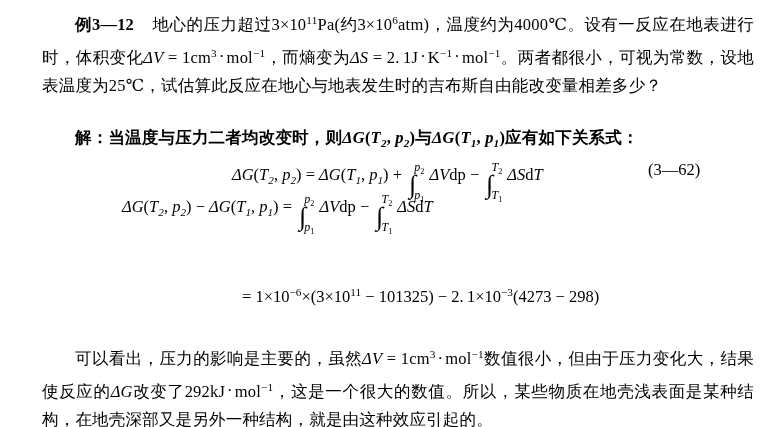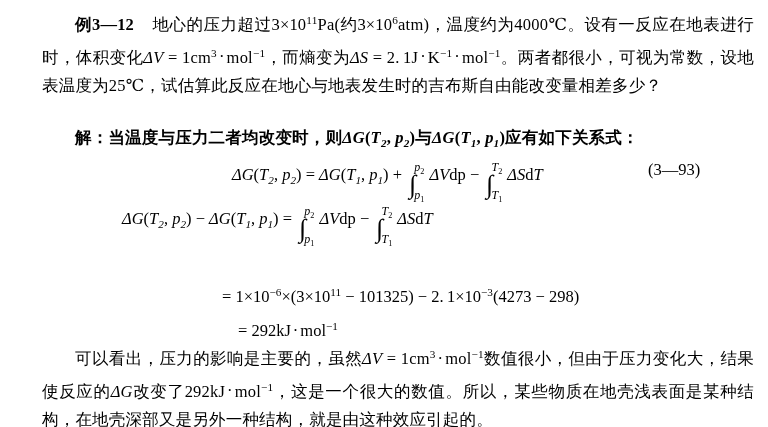--- a/index.html
+++ b/index.html
@@ -88,23 +88,23 @@
     position: absolute;
     font-size: 16.5px;
   }
 
   
   #p1 { left: 42px; top: 6px; width: 712px; }
   #p2 { left: 42px; top: 123px; width: 712px; font-weight: bold; }
   #eq1 { left: 232px; top: 160px; }
   #eq1no { left: 648px; top: 160px; }
   #lead3 { left: 8px; top: 204px; }
-  #eq2 { left: 122px; top: 204px; }
+  #eq2 { left: 122px; top: 192px; }
   #eq3 { left: 238px; top: 243px; }
-  #eq4 { left: 222px; top: 277px; }
+  #eq4 { left: 242px; top: 277px; }
   #eq5 { left: 238px; top: 311px; }
   #p3 { left: 42px; top: 340px; width: 712px; }
 </style>
 </head>
 <body>
 
 <div class="page">
 
   <div class="block para indent2" id="p1">
     <span><b>例3—12</b></span>&nbsp;&nbsp;&nbsp;&nbsp;地心的压力超过3<span class="up">×</span>10<sup>11</sup>Pa(约3<span class="up">×</span>10<sup>6</sup>atm)，温度约为4000℃。设有一反应在地表进行时，体积变化<span class="it">ΔV</span>&nbsp;=&nbsp;1cm<sup>3</sup><span class="dot">·</span>mol<sup>−1</sup>，而熵变为<span class="it">ΔS</span>&nbsp;=&nbsp;2. 1J<span class="dot">·</span>K<sup>−1</sup><span class="dot">·</span>mol<sup>−1</sup>。两者都很小，可视为常数，设地表温度为25℃，试估算此反应在地心与地表发生时的吉布斯自由能改变量相差多少？
@@ -114,37 +114,34 @@
     <span>解：</span>当温度与压力二者均改变时，则<span class="it">ΔG</span>(<span class="it">T</span><sub>2</sub>,&nbsp;<span class="it">p</span><sub>2</sub>)与<span class="it">ΔG</span>(<span class="it">T</span><sub>1</sub>,&nbsp;<span class="it">p</span><sub>1</sub>)应有如下关系式：
   </div>
 
   <div class="block eqline" id="eq1">
     <span class="it">ΔG</span>(<span class="it">T</span><sub>2</sub>,&nbsp;<span class="it">p</span><sub>2</sub>) = <span class="it">ΔG</span>(<span class="it">T</span><sub>1</sub>,&nbsp;<span class="it">p</span><sub>1</sub>) +
     <span class="intg"><span class="intsym">∫</span><span class="intlim"><span class="hi">p<sub class="up">2</sub></span><span class="lo">p<sub class="up">1</sub></span></span></span>
     <span class="it">ΔV</span><span class="up">dp</span> −
     <span class="intg"><span class="intsym">∫</span><span class="intlim"><span class="hi">T<sub class="up">2</sub></span><span class="lo">T<sub class="up">1</sub></span></span></span>
     <span class="it">ΔS</span><span class="up">d</span><span class="it">T</span>
   </div>
-  <div class="eqno" id="eq1no">(3—93)</div>
+  <div class="eqno" id="eq1no">(3—62)</div>
 
 
   <div class="block eqline" id="eq2">
     <span class="it">ΔG</span>(<span class="it">T</span><sub>2</sub>,&nbsp;<span class="it">p</span><sub>2</sub>) − <span class="it">ΔG</span>(<span class="it">T</span><sub>1</sub>,&nbsp;<span class="it">p</span><sub>1</sub>) =
     <span class="intg"><span class="intsym">∫</span><span class="intlim"><span class="hi">p<sub class="up">2</sub></span><span class="lo">p<sub class="up">1</sub></span></span></span>
     <span class="it">ΔV</span><span class="up">dp</span> −
     <span class="intg"><span class="intsym">∫</span><span class="intlim"><span class="hi">T<sub class="up">2</sub></span><span class="lo">T<sub class="up">1</sub></span></span></span>
     <span class="it">ΔS</span><span class="up">d</span><span class="it">T</span>
   </div>
 
 
   <div class="block eqline" id="eq4">
     = 1<span class="up">×</span>10<sup>−6</sup><span class="up">×</span>(3<span class="up">×</span>10<sup>11</sup> − 101325) − 2. 1<span class="up">×</span>10<sup>−3</sup>(4273&nbsp;−&nbsp;298)
   </div>
 
-  <div class="block eqline" id="eq5">
-    = 292kJ<span class="dot">·</span>mol<sup>−1</sup>
-  </div>
 
   <div class="block para indent2" id="p3">
     可以看出，压力的影响是主要的，虽然<span class="it">ΔV</span>&nbsp;=&nbsp;1cm<sup>3</sup><span class="dot">·</span>mol<sup>−1</sup>数值很小，但由于压力变化大，结果使反应的<span class="it">ΔG</span>改变了292kJ<span class="dot">·</span>mol<sup>−1</sup>，这是一个很大的数值。所以，某些物质在地壳浅表面是某种结构，在地壳深部又是另外一种结构，就是由这种效应引起的。
   </div>
 
 </div>
 
 </body></html>

